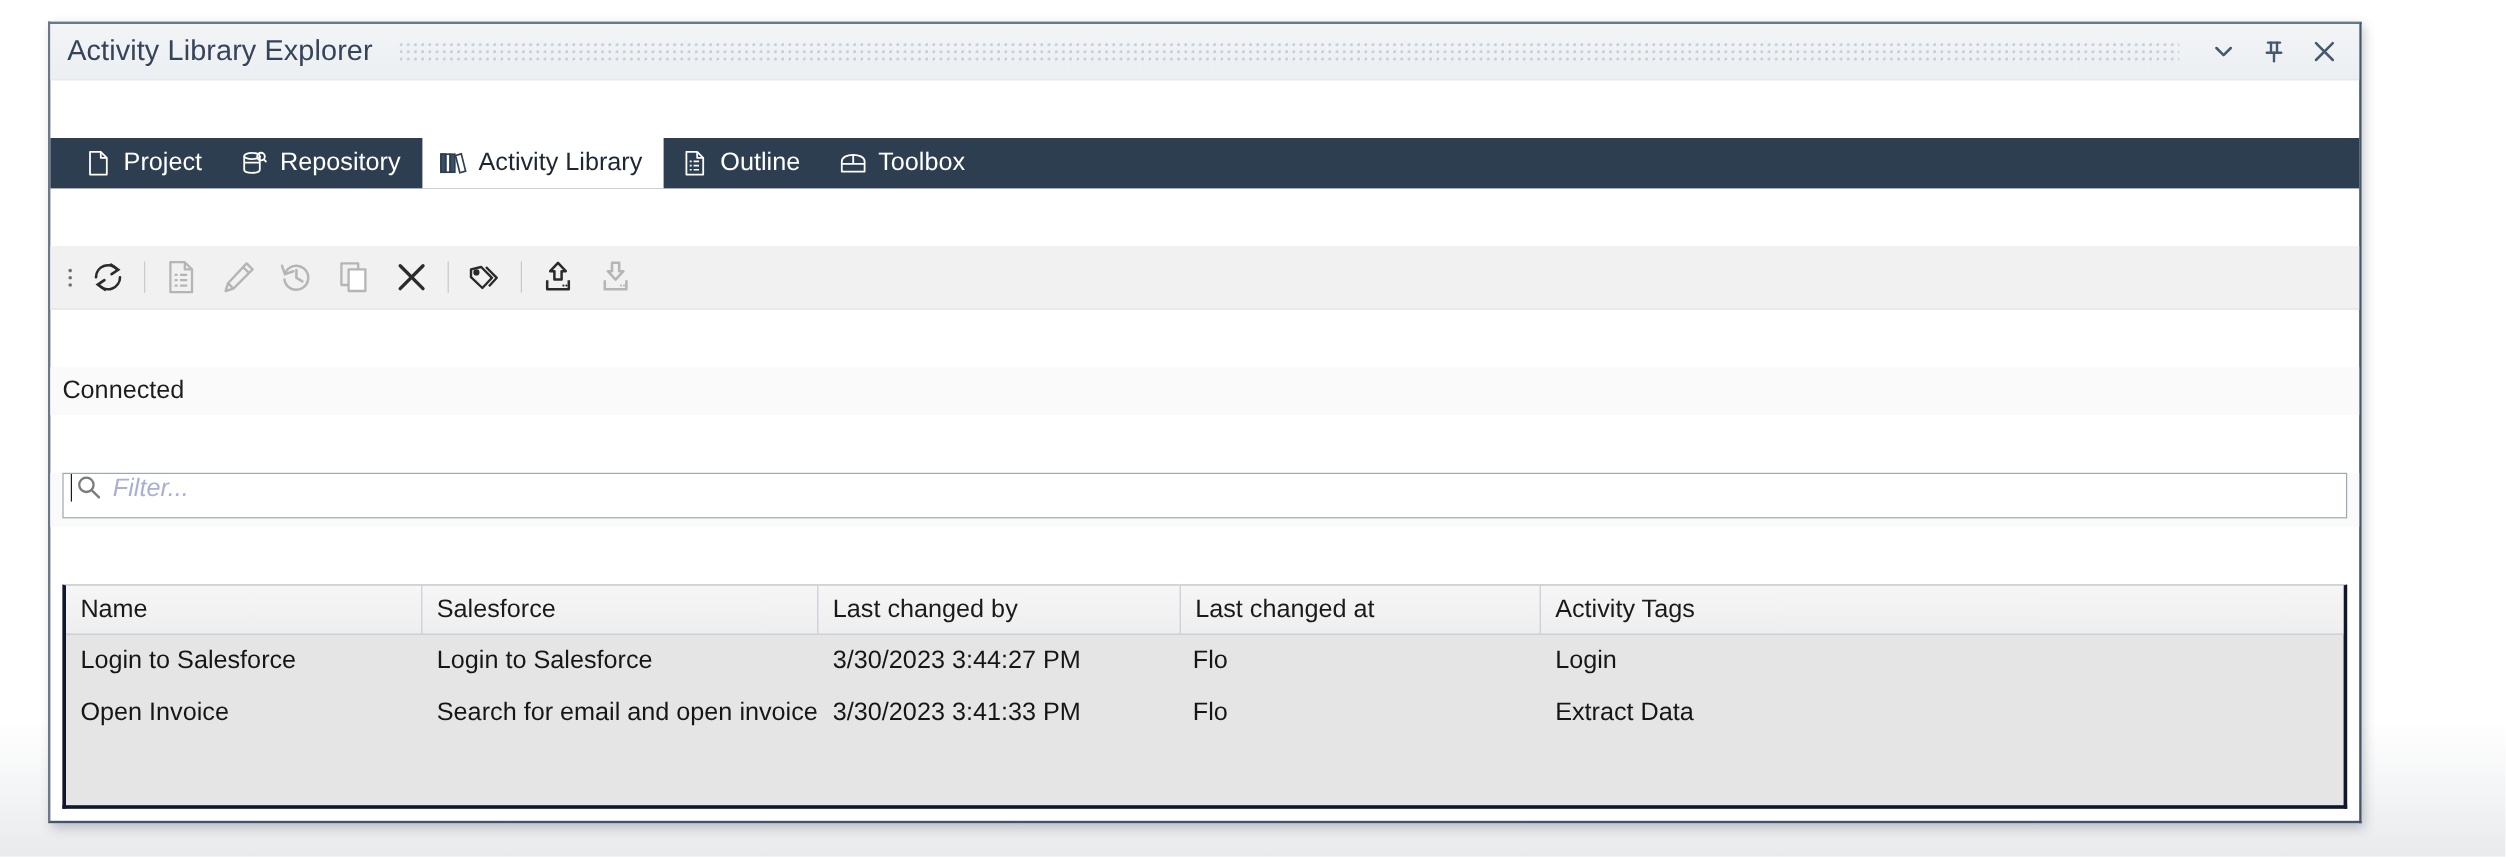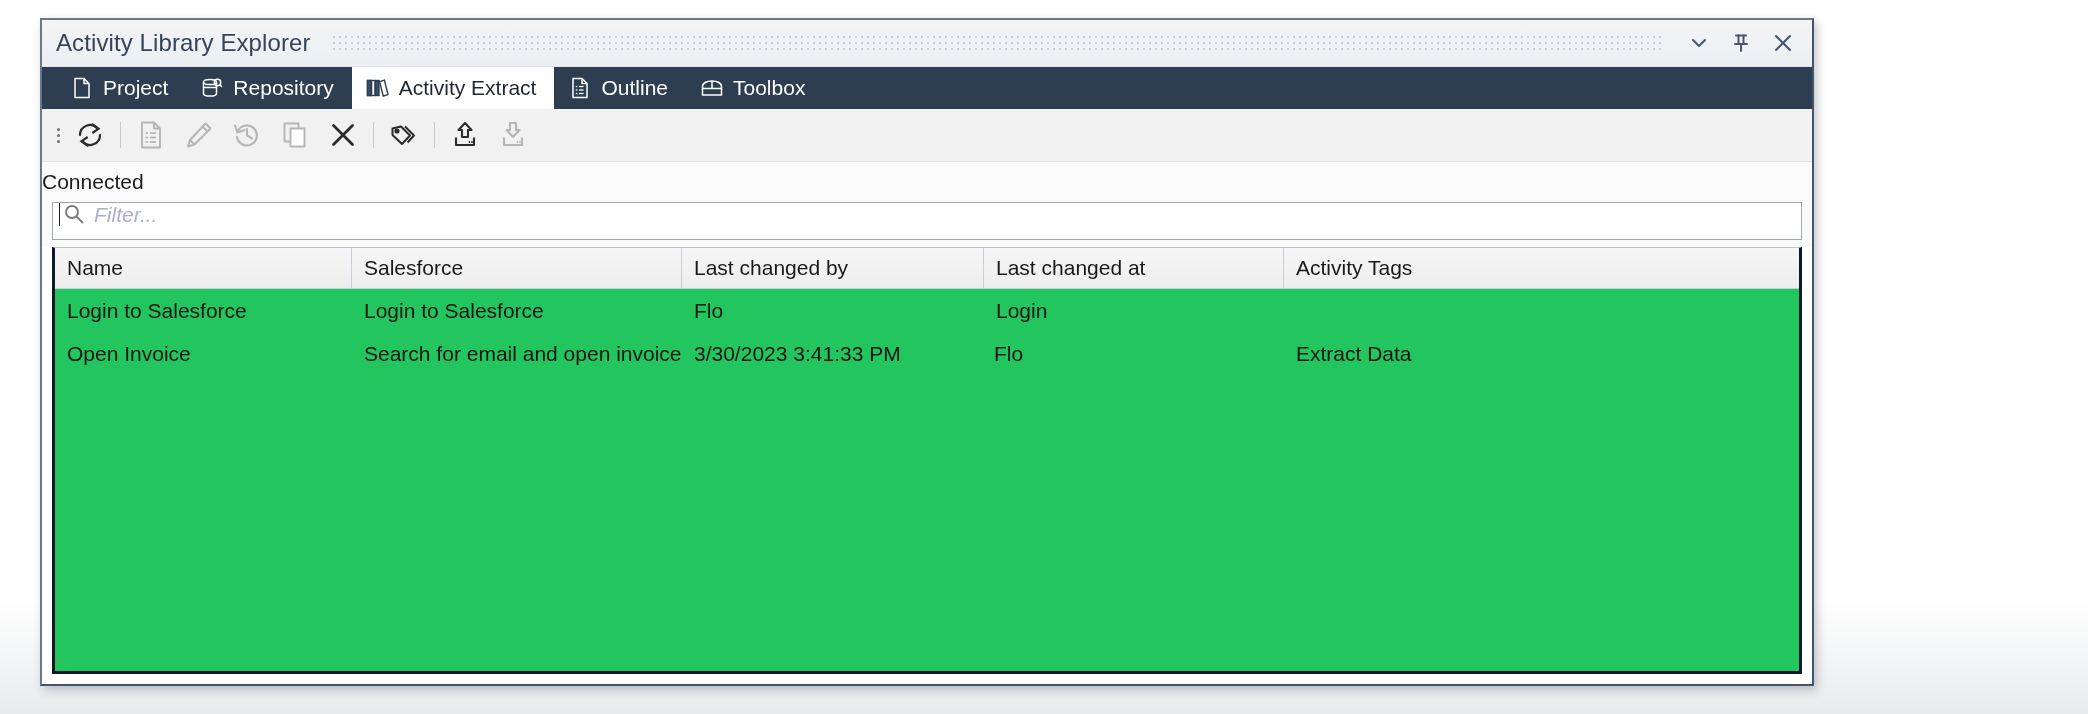--- a/index.html
+++ b/index.html
@@ -21,30 +21,31 @@
     left: 0; top: 0;
     width: 2088px;
     height: 714px;
     background: linear-gradient(180deg,#ffffff 0%,#ffffff 84%,#f4f5f6 92%,#e9eaec 100%);
   }
 
   #panel {
     position: absolute;
     left: 40px;
     top: 18px;
-    width: 1774px;
+    width: 1928px;
     height: 668px;
     box-sizing: border-box;
     background: #ffffff;
     border: 2px solid #44546a;
     border-top-color: #6b7888;
     border-left-color: #6b7888;
     box-shadow: 3px 4px 9px rgba(60,70,85,0.30);
     display: flex;
     flex-direction: column;
+    gap: 48px;
   }
 
   
   #title-bar {
     height: 46px;
     background: linear-gradient(180deg,#f2f4f6 0%,#eceff2 100%);
     display: flex;
     align-items: center;
     padding: 0 8px 0 14px;
     flex: 0 0 auto;
@@ -149,21 +150,21 @@
     background: #c9c9c9;
     margin: 0 6px;
   }
 
   
   #status-bar {
     height: 40px;
     background: #fafafa;
     display: flex;
     align-items: center;
-    padding-left: 0;
+    padding-left: 10px;
     flex: 0 0 auto;
   }
   #status-text {
     font-size: 21px;
     color: #1d1d1d;
   }
 
   
   #filter-wrap {
     padding: 0 10px 7px 10px;
@@ -194,21 +195,21 @@
   }
   #filter-placeholder {
     font-size: 21px;
     font-style: italic;
     color: #a9b0d4;
   }
 
   
   #table-area {
     flex: 1 1 auto;
-    background: #22c55e;
+    background: #e5e5e5;
     margin: 0 10px 10px 10px;
     border: 3px solid #0f172a;
     border-top: 1px solid #b9c0c8;
     display: flex;
     flex-direction: column;
     overflow: hidden;
     box-sizing: border-box;
   }
   #table-head {
     display: flex;
@@ -313,21 +314,21 @@
       <div class="tab active">
         <span class="tab-icon">
           <svg width="24" height="22" viewBox="0 0 24 22" fill="none" stroke="#2d3e50" stroke-width="1.4">
             <rect x="1.5" y="3.5" width="3.6" height="15" fill="#4a6party"></rect>
             <rect x="1.5" y="3.5" width="3.6" height="15" fill="#3d5166" stroke="#2d3e50"></rect>
             <rect x="5.6" y="3.5" width="3.4" height="15" fill="#ffffff"></rect>
             <rect x="9.4" y="3.5" width="3.6" height="15" fill="#3d5166"></rect>
             <path d="M13.6 4.6 L18.4 3.2 L22 17.6 L17.2 19 Z" fill="#ffffff"></path>
           </svg>
         </span>
-        <span>Activity Extract</span>
+        <span>Activity Library</span>
       </div>
 
       <div class="tab">
         <span class="tab-icon">
           <svg width="20" height="22" viewBox="0 0 20 22" fill="none" stroke="currentColor" stroke-width="1.5" stroke-linejoin="round">
             <path d="M3 1.5 H12 L17 6.5 V20.5 H3 Z"></path>
             <path d="M12 1.5 V6.5 H17"></path>
             <line x1="5.8" y1="9.5" x2="7.4" y2="9.5" stroke-width="1.3"></line>
             <line x1="9" y1="9.5" x2="13.5" y2="9.5" stroke-width="1.3"></line>
             <line x1="5.8" y1="13" x2="7.4" y2="13" stroke-width="1.3"></line>
@@ -470,20 +471,21 @@
         <div class="th c3">Last changed by</div>
         <div class="th c2">Last changed at</div>
         <div class="th c4">Activity Tags</div>
       </div>
 
       <div id="table-body">
 
         <div class="tr">
           <div class="td c0">Login to Salesforce</div>
           <div class="td c1">Login to Salesforce</div>
+          <div class="td c2">3/30/2023 3:44:27 PM</div>
           <div class="td c3">Flo</div>
           <div class="td c4">Login</div>
         </div>
 
         <div class="tr">
           <div class="td c0">Open Invoice</div>
           <div class="td c1">Search for email and open invoice</div>
           <div class="td c2">3/30/2023 3:41:33 PM</div>
           <div class="td c3">Flo</div>
           <div class="td c4">Extract Data</div>

